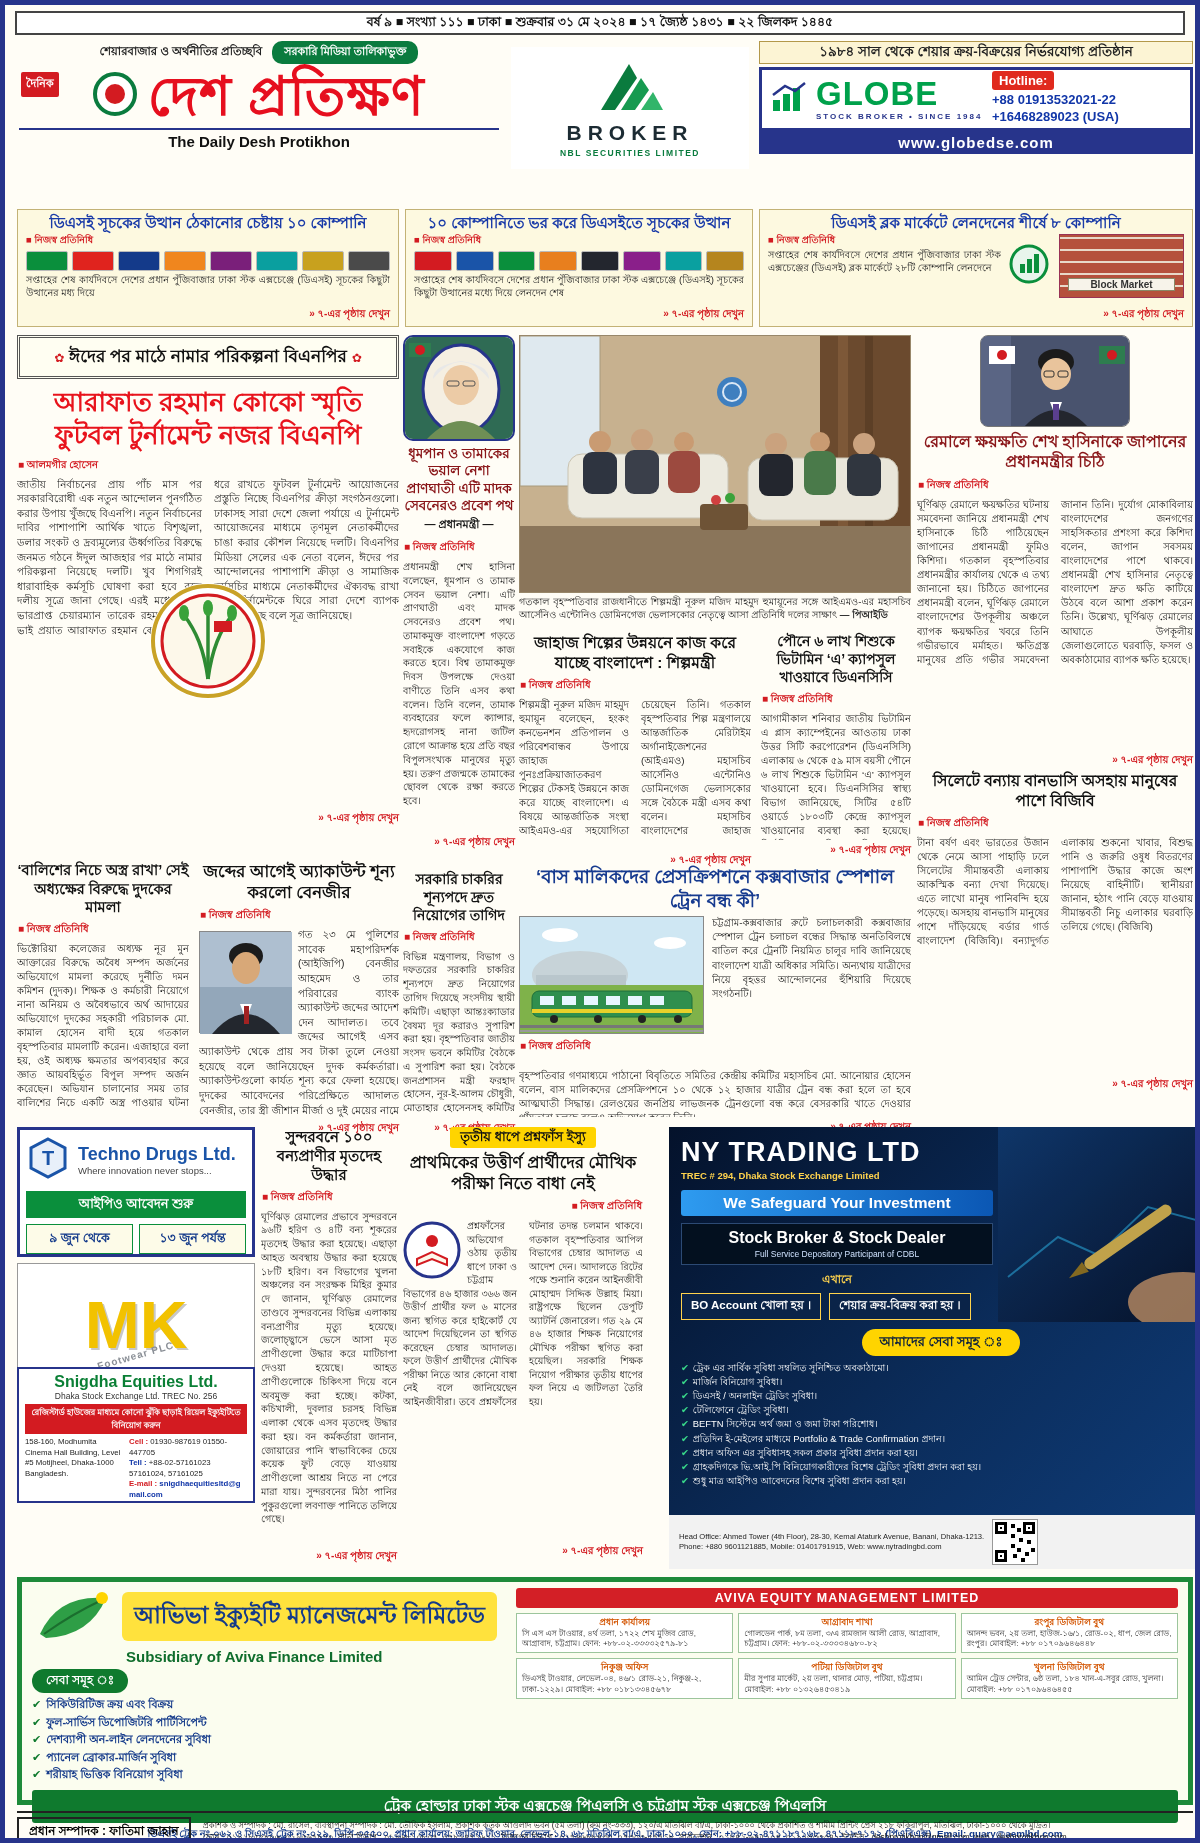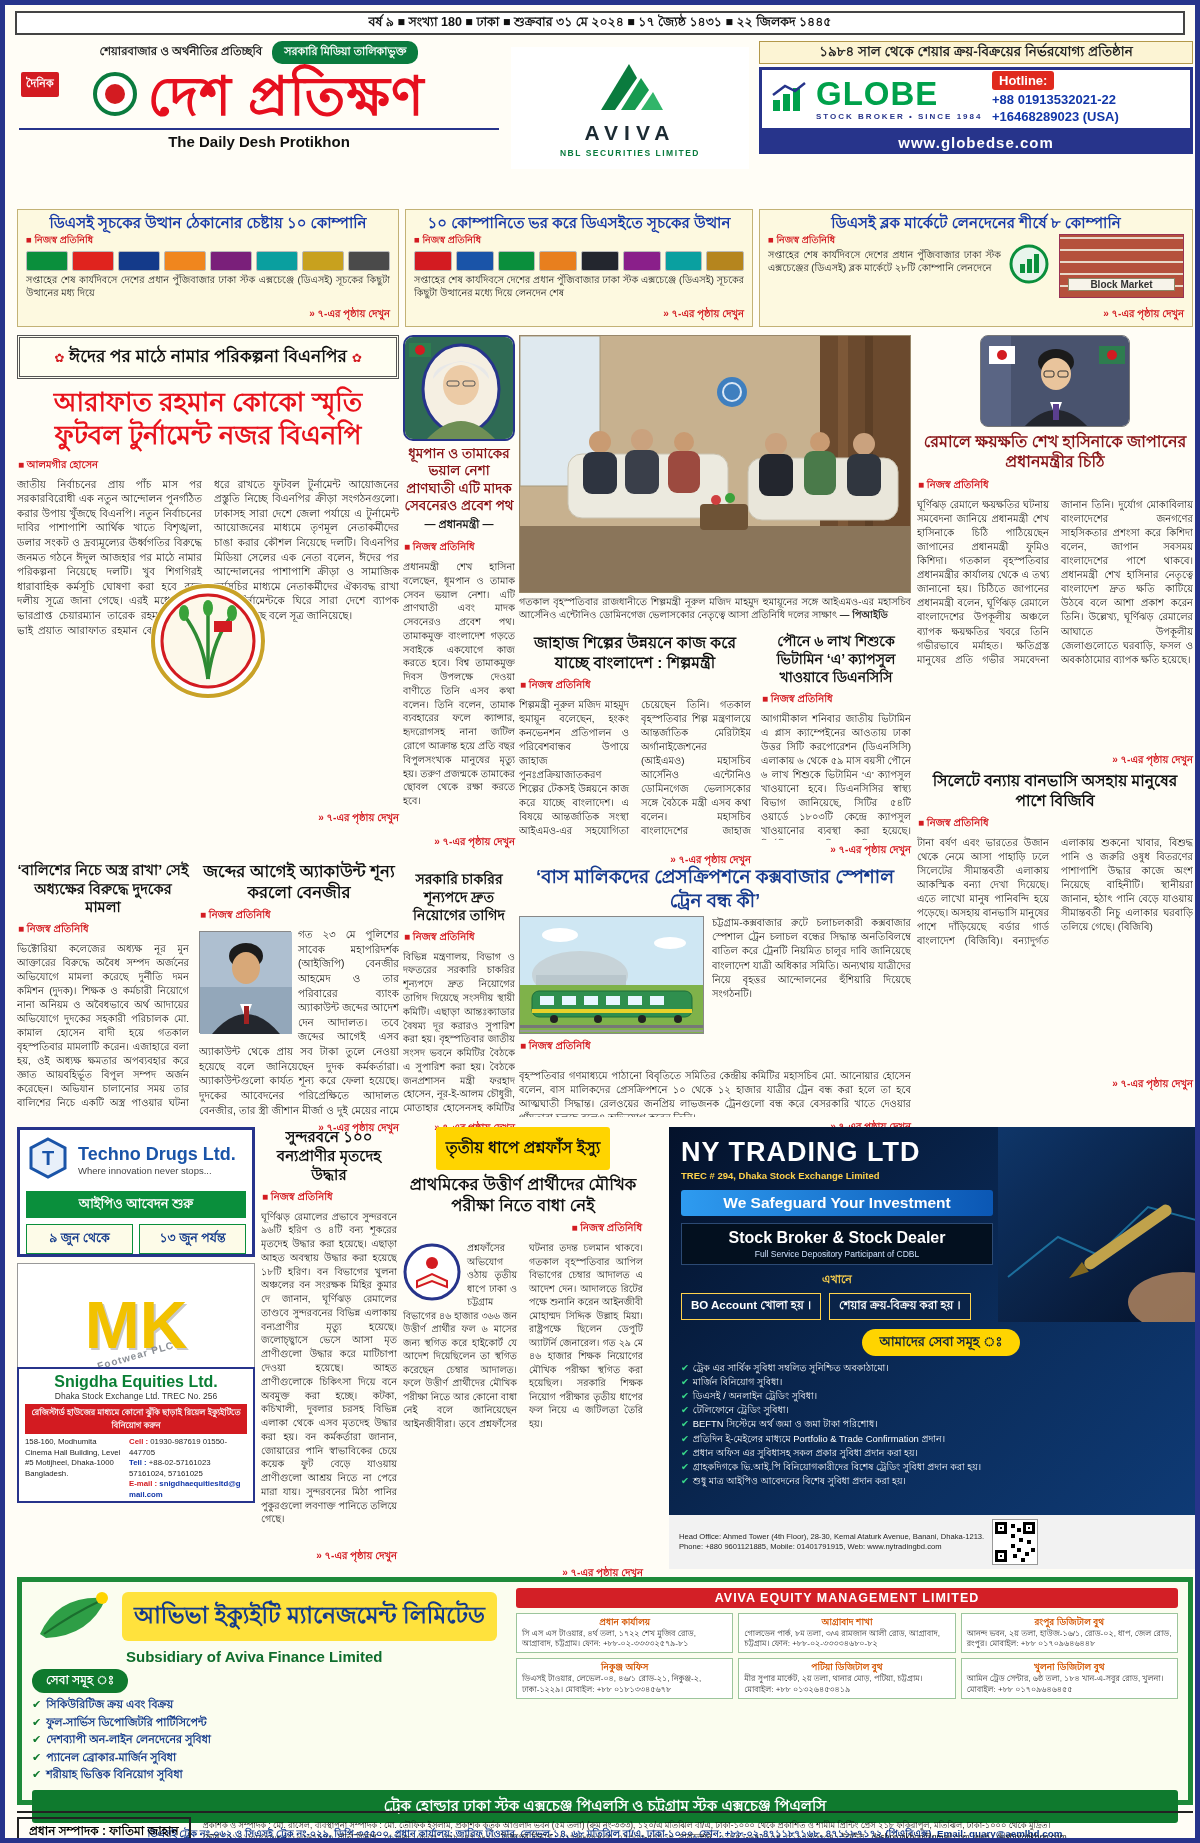--- a/index.html
+++ b/index.html
@@ -145,21 +145,21 @@
   .sn-right{width:118px;}
   .lbl-red{color:#d31b21;font-weight:bold;}
   .lbl-blue{color:#1136a8;font-weight:bold;}
   .sn-email{color:#1136a8;font-weight:bold;word-break:break-all;}
 
   
   #sundarban{left:256px;top:1122px;width:136px;height:442px;}
   #sundarban .art-h{font-size:15px;}
   #sundarban .body-txt{height:336px;font-size:9.7px;}
   #primary{left:398px;top:1122px;width:240px;height:442px;}
-  .pr-kicker{background:#ffd400;color:#111;font-weight:bold;font-size:16px;text-align:center;padding:8px 10px;width:fit-content;margin:0 auto;border-radius:3px;}
+  .pr-kicker{background:#ffd400;color:#111;font-weight:bold;font-size:13px;text-align:center;padding:0 10px;width:fit-content;margin:0 auto;border-radius:3px;}
   #primary .art-h{font-size:16.5px;margin-top:4px;}
   .pr-logo{float:left;width:58px;height:58px;margin:2px 6px 2px 0;}
   #primary .body-txt{height:322px;font-size:9.5px;}
 
   
   #ny{left:664px;top:1122px;width:544px;height:442px;color:#fff;padding:10px 12px;overflow:hidden;
     background:linear-gradient(135deg,#04122b 0%,#0b2d5c 55%,#0f3d7a 100%);}
   .ny-pen{position:absolute;right:0;top:0;width:215px;height:195px;opacity:.95;}
   .ny-name{font-size:27px;font-weight:bold;letter-spacing:1px;position:relative;}
   .ny-trec{color:#ffd34d;font-size:9.5px;font-weight:bold;margin-top:2px;position:relative;}
@@ -198,21 +198,21 @@
   #footer{left:12px;top:1806px;width:1176px;display:flex;gap:12px;align-items:center;border-top:2px solid #222;padding-top:4px;}
   .ft-chief{border:2px solid #222;padding:3px 10px;font-weight:bold;font-size:12px;white-space:nowrap;}
   .ft-lines{font-size:8.3px;line-height:1.4;color:#111;}
 </style>
 </head>
 <body>
 
 <div class="page">
 
   <div class="abs dateline">
-    <span>বর্ষ ৯ ■ সংখ্যা 180 ■ ঢাকা ■ শুক্রবার ৩১ মে ২০২৪ ■ ১৭ জ্যৈষ্ঠ ১৪৩১ ■ ২২ জিলকদ ১৪৪৫</span>
+    <span>বর্ষ ৯ ■ সংখ্যা ১১১ ■ ঢাকা ■ শুক্রবার ৩১ মে ২০২৪ ■ ১৭ জ্যৈষ্ঠ ১৪৩১ ■ ২২ জিলকদ ১৪৪৫</span>
   </div>
 
   <div class="abs masthead">
     <div class="mast-tags">
       <span>শেয়ারবাজার ও অর্থনীতির প্রতিচ্ছবি</span>
       <span class="tag-green">সরকারি মিডিয়া তালিকাভুক্ত</span>
     </div>
     <div class="mast-title-row">
       <span class="daily-ribbon">দৈনিক</span>
       <span class="mast-emblem">
@@ -227,21 +227,21 @@
   </div>
 
   <div class="abs nblsl">
     <span>
       <svg width="78" height="56" viewBox="0 0 78 56">
         <polygon points="10,52 38,6 46,20 24,52" fill="#0a7b3e"></polygon>
         <polygon points="30,52 50,20 58,32 44,52" fill="#169a50"></polygon>
         <polygon points="50,52 62,34 72,52" fill="#31b56a"></polygon>
       </svg>
     </span>
-    <div class="nblsl-name">AVIVA</div>
+    <div class="nblsl-name">BROKER</div>
     <div class="nblsl-full">NBL SECURITIES LIMITED</div>
   </div>
 
   <div class="abs globe">
     <div class="globe-strip">১৯৮৪ সাল থেকে শেয়ার ক্রয়-বিক্রয়ের নির্ভরযোগ্য প্রতিষ্ঠান</div>
     <div class="globe-main">
       <div class="globe-brandcol">
         <span>
           <svg width="38" height="32" viewBox="0 0 38 32">
             <rect x="3" y="19" width="7" height="11" fill="#00a14b"></rect>

